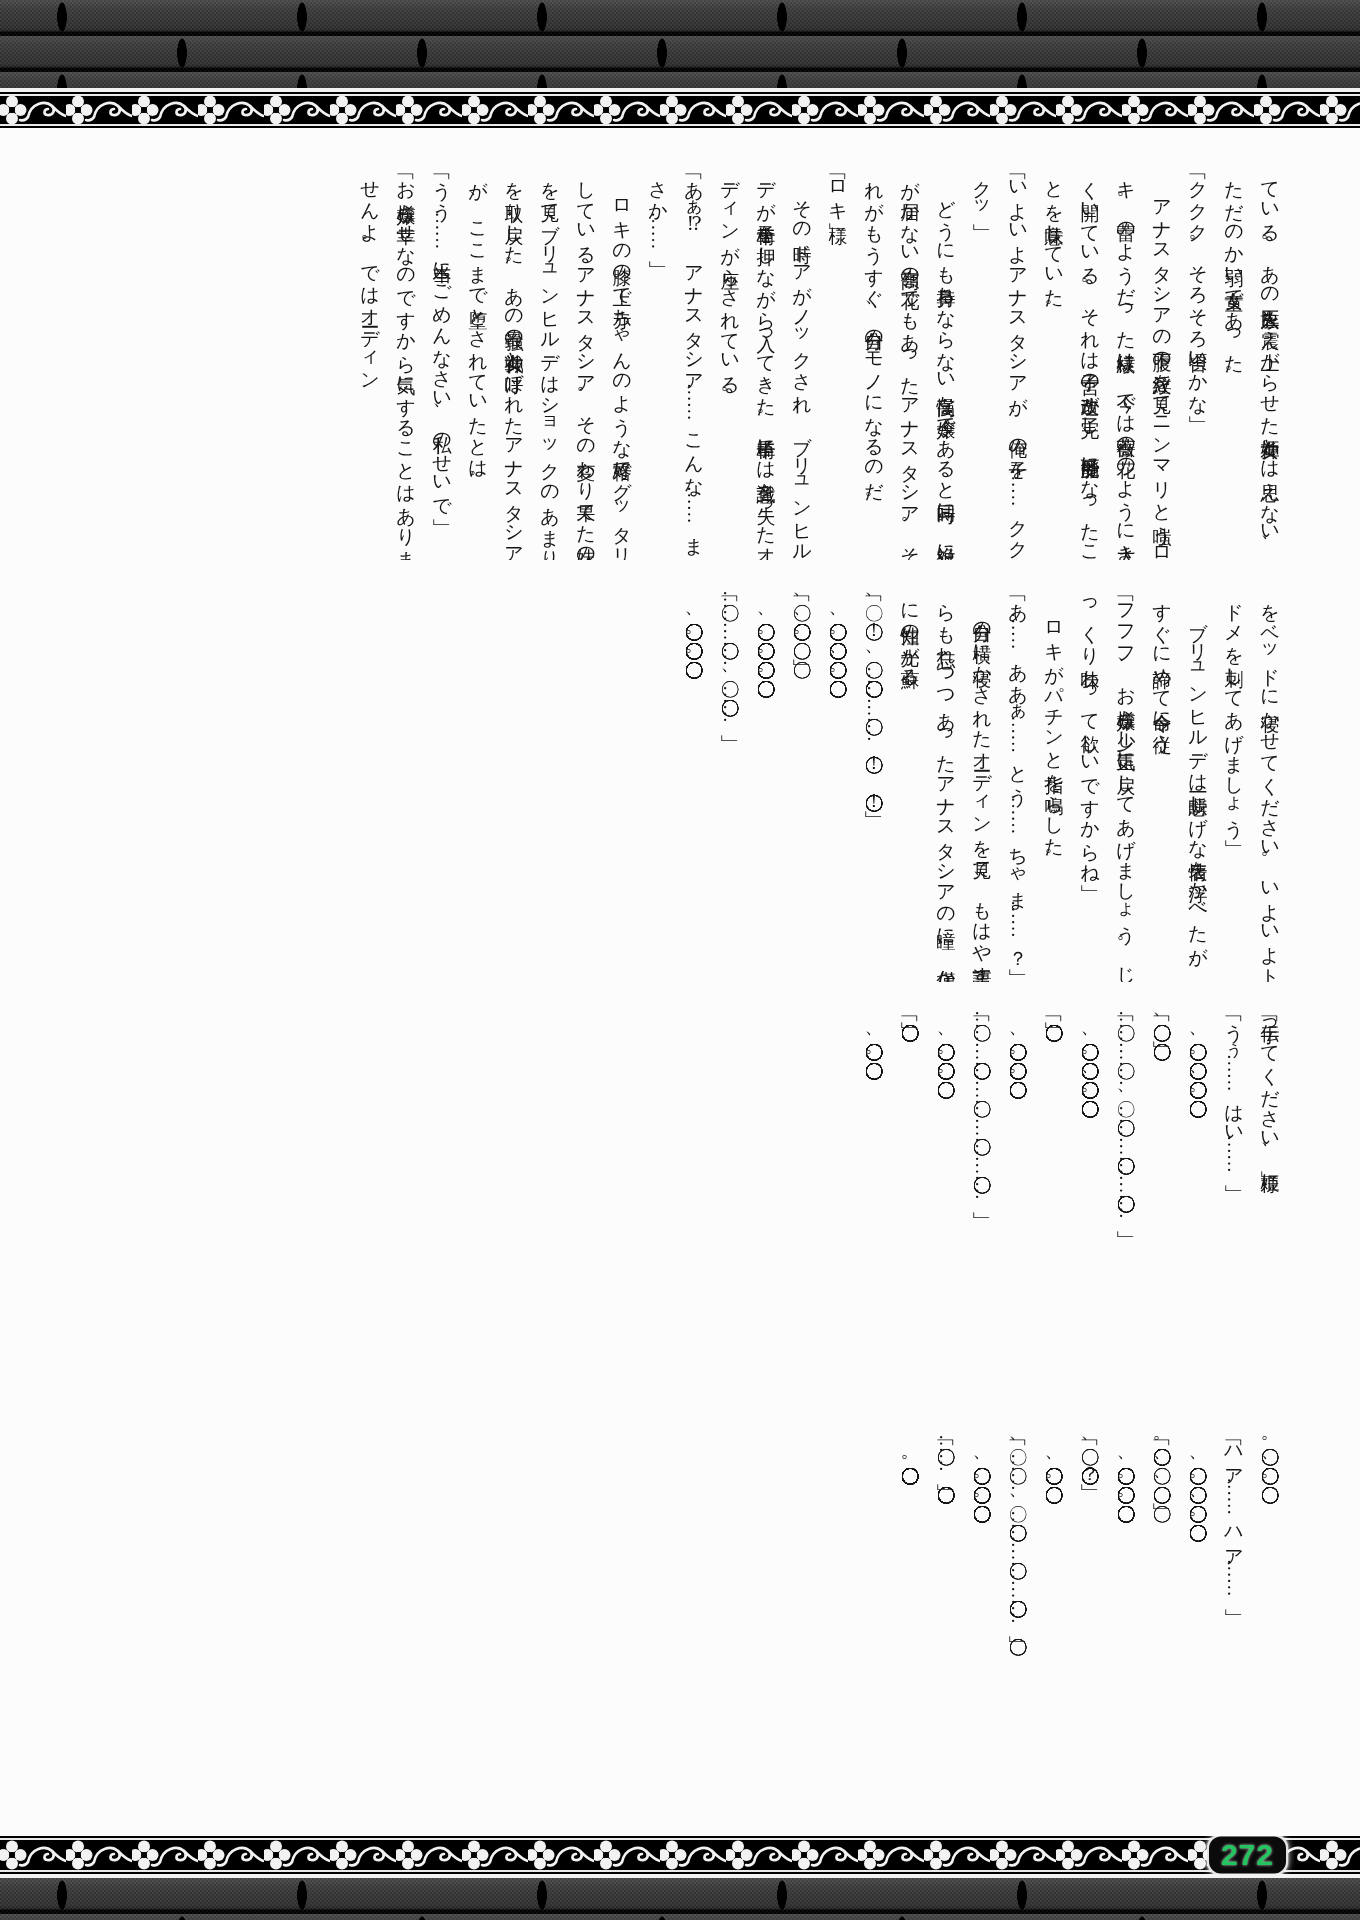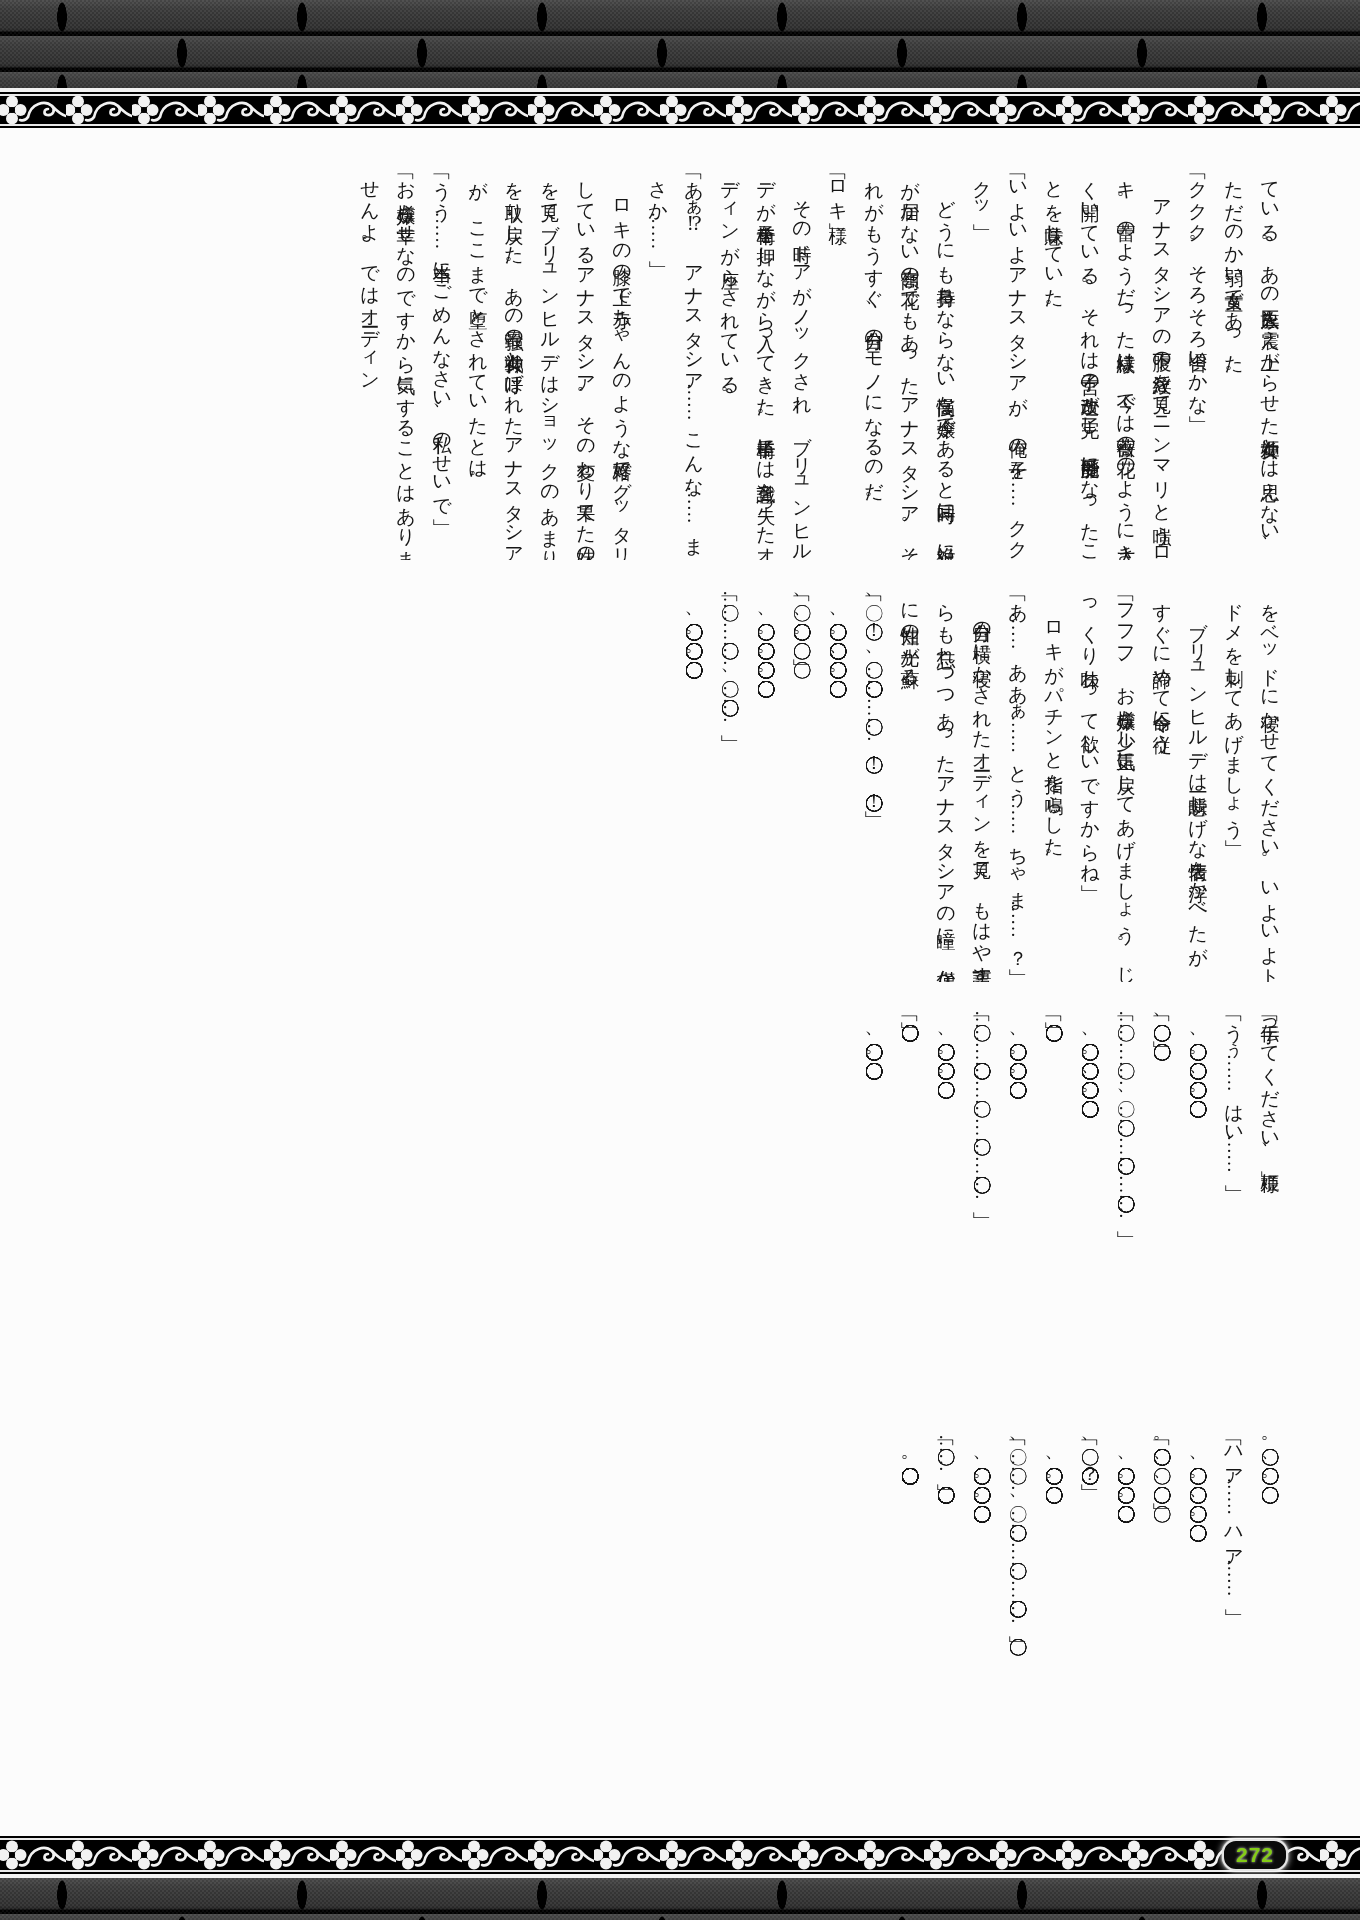--- a/index.html
+++ b/index.html
@@ -37,23 +37,23 @@
     content:"";position:absolute;left:0;right:0;top:2px;bottom:2px;
     border-top:2px solid #e9e9e9;border-bottom:2px solid #e9e9e9;
     pointer-events:none;
   }
   .orn .motifs{display:flex;flex-direction:row;flex-wrap:nowrap;}
   .orn svg{display:block;flex:0 0 auto;}
   
   .pagenum{
     position:absolute;right:72px;top:50%;transform:translateY(-50%);
     background:#0b0b0b;
-    color:#84cc16;
+    color:#22c55e;
     font-family:"Liberation Sans","DejaVu Sans",sans-serif;
-    font-size:21px;font-weight:bold;line-height:1;
+    font-size:30px;font-weight:bold;line-height:1;
     padding:3px 12px 4px 12px;
     border:2px solid #e5e5e5;border-radius:14px;
     box-shadow:0 0 7px rgba(255,255,255,0.95), 0 0 2px #fff;
     text-shadow:0 0 3px rgba(255,255,255,0.8);
     letter-spacing:1px;
     z-index:2;
   }
   
   .band{
     position:absolute;

